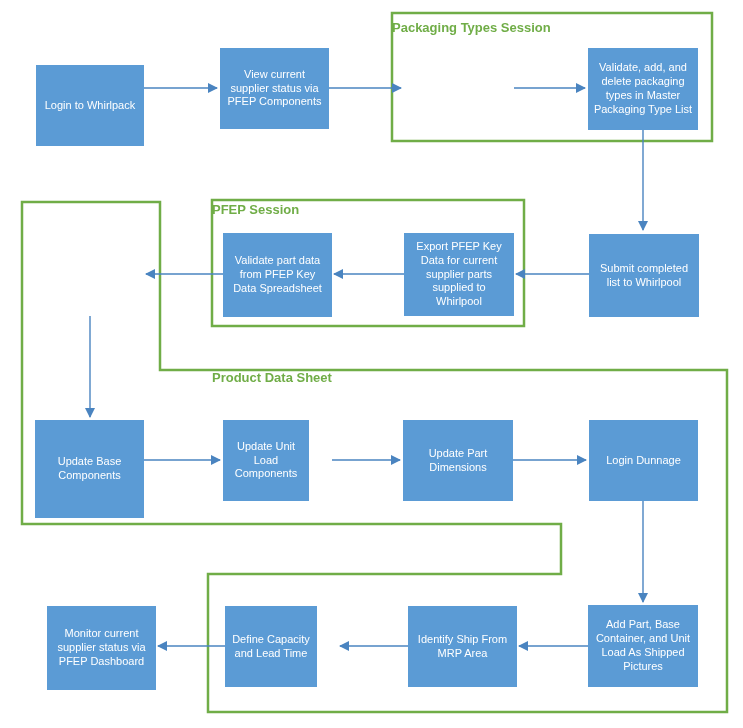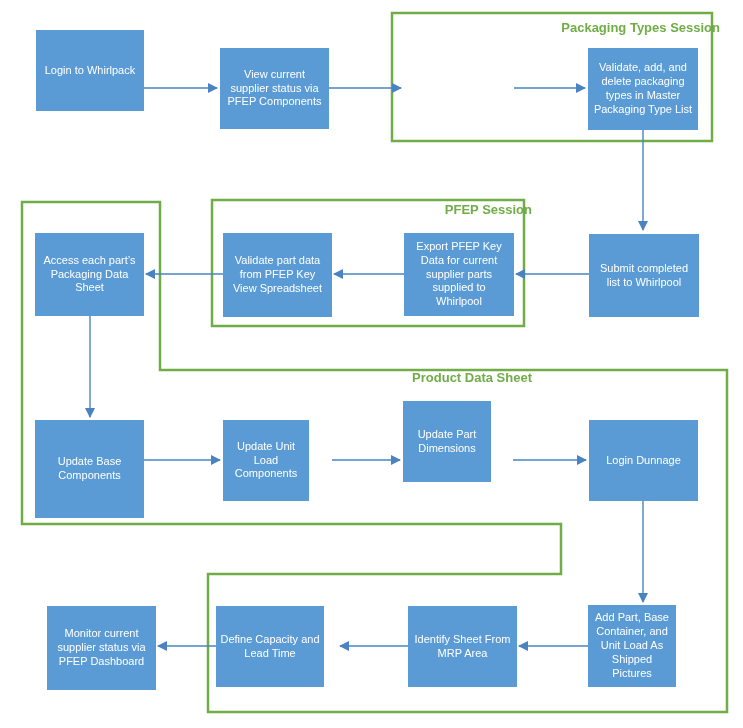--- a/index.html
+++ b/index.html
@@ -15,21 +15,21 @@
   .group-border{fill:none;stroke:var(--group_green);stroke-width:2.5;}
   .arrow{stroke:var(--arrow_blue);stroke-width:1.4;fill:none;}
   .arrow-head{fill:var(--arrow_blue);}
   .node{
     position:absolute;background:var(--node_fill);color:var(--node_text);
     display:flex;align-items:center;justify-content:center;text-align:center;
     font-size:11px;line-height:1.27;padding:3px 4px;box-sizing:border-box;
   }
   .group-title{
     position:absolute;color:var(--group_green);font-weight:bold;font-size:13px;
-    text-align:right;line-height:1.15;padding-left:8px;
+    text-align:left;line-height:1.15;
   }
 </style>
 </head>
 <body>
 
 <div class="canvas">
 
   <svg class="layer" width="743" height="728" viewBox="0 0 743 728">
     <defs>
       <marker id="ah" markerUnits="userSpaceOnUse" markerWidth="11" markerHeight="10" refX="9" refY="5" orient="auto">
@@ -55,32 +55,31 @@
     <path class="arrow" d="M643 501 V602" marker-end="url(#ah)"></path>
     <path class="arrow" d="M588 646 H519" marker-end="url(#ah)"></path>
     <path class="arrow" d="M408 646 H340" marker-end="url(#ah)"></path>
     <path class="arrow" d="M228 646 H158" marker-end="url(#ah)"></path>
   </svg>
 
   <div class="group-title" style="left:392px;top:21px;width:320px">Packaging Types Session</div>
   <div class="group-title" style="left:212px;top:203px;width:312px">PFEP Session</div>
   <div class="group-title" style="left:212px;top:371px;width:312px">Product Data Sheet</div>
 
-  <div class="node" style="left:36px;top:30px;width:108px;height:81px">Login to Whirlpack</div>
+  <div class="node" style="left:36px;top:65px;width:108px;height:81px">Login to Whirlpack</div>
   <div class="node" style="left:220px;top:48px;width:109px;height:81px">View current supplier status via PFEP Components</div>
   <div class="node" style="left:588px;top:48px;width:110px;height:82px">Validate, add, and delete packaging types in Master Packaging Type List</div>
 
   <div class="node" style="left:589px;top:234px;width:110px;height:83px">Submit completed list to Whirlpool</div>
   <div class="node" style="left:404px;top:233px;width:110px;height:83px">Export PFEP Key Data for current supplier parts supplied to Whirlpool</div>
-  <div class="node" style="left:223px;top:233px;width:109px;height:84px">Validate part data from PFEP Key View Spreadsheet</div>
-  <div class="node" style="left:35px;top:233px;width:109px;height:83px">Access each part’s Packaging Data Sheet</div>
+  <div class="node" style="left:223px;top:233px;width:109px;height:84px">Validate part data from PFEP Key Data Spreadsheet</div>
 
   <div class="node" style="left:35px;top:420px;width:109px;height:98px">Update Base Components</div>
   <div class="node" style="left:223px;top:420px;width:86px;height:81px">Update Unit Load Components</div>
-  <div class="node" style="left:403px;top:401px;width:88px;height:81px">Update Part Dimensions</div>
+  <div class="node" style="left:403px;top:420px;width:110px;height:81px">Update Part Dimensions</div>
   <div class="node" style="left:589px;top:420px;width:109px;height:81px">Login Dunnage</div>
 
-  <div class="node" style="left:588px;top:605px;width:88px;height:82px">Add Part, Base Container, and Unit Load As Shipped Pictures</div>
-  <div class="node" style="left:408px;top:606px;width:109px;height:81px">Identify Sheet From MRP Area</div>
-  <div class="node" style="left:216px;top:606px;width:108px;height:81px">Define Capacity and Lead Time</div>
+  <div class="node" style="left:588px;top:605px;width:110px;height:82px">Add Part, Base Container, and Unit Load As Shipped Pictures</div>
+  <div class="node" style="left:408px;top:606px;width:109px;height:81px">Identify Ship From MRP Area</div>
+  <div class="node" style="left:225px;top:606px;width:92px;height:81px">Define Capacity and Lead Time</div>
   <div class="node" style="left:47px;top:606px;width:109px;height:84px">Monitor current supplier status via PFEP Dashboard</div>
 
 </div>
 
 </body></html>

